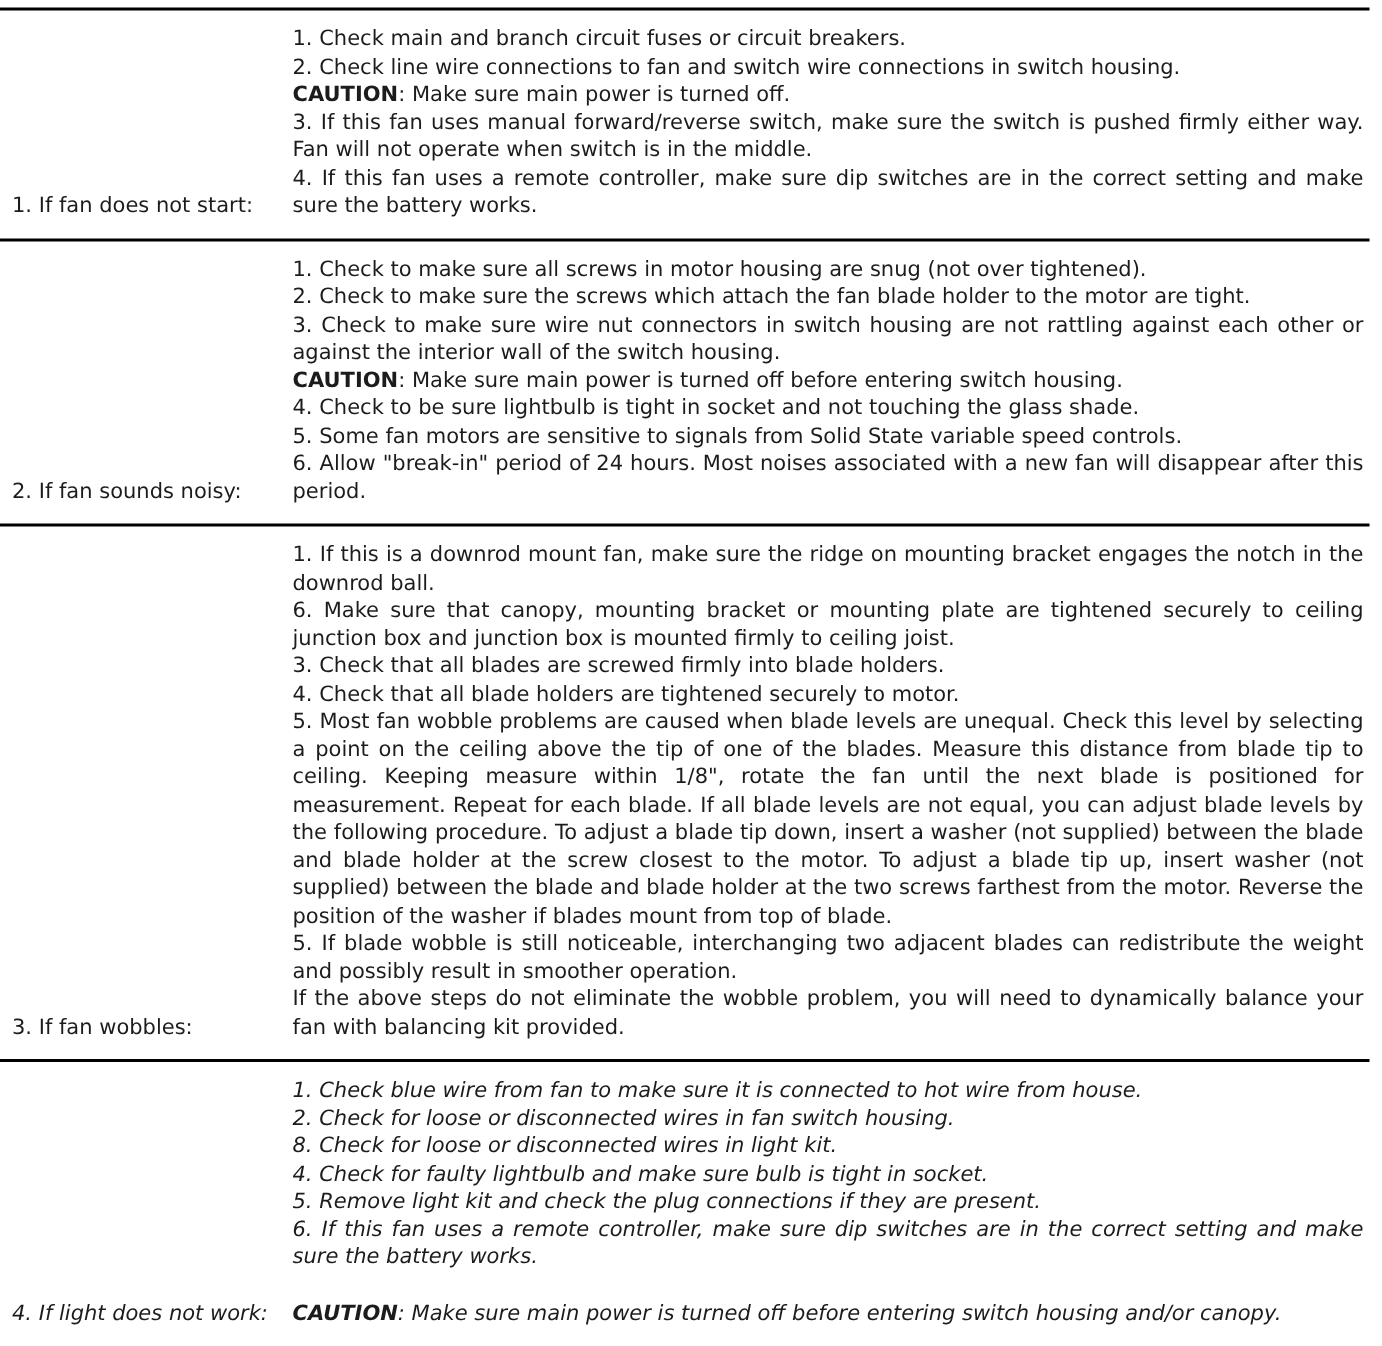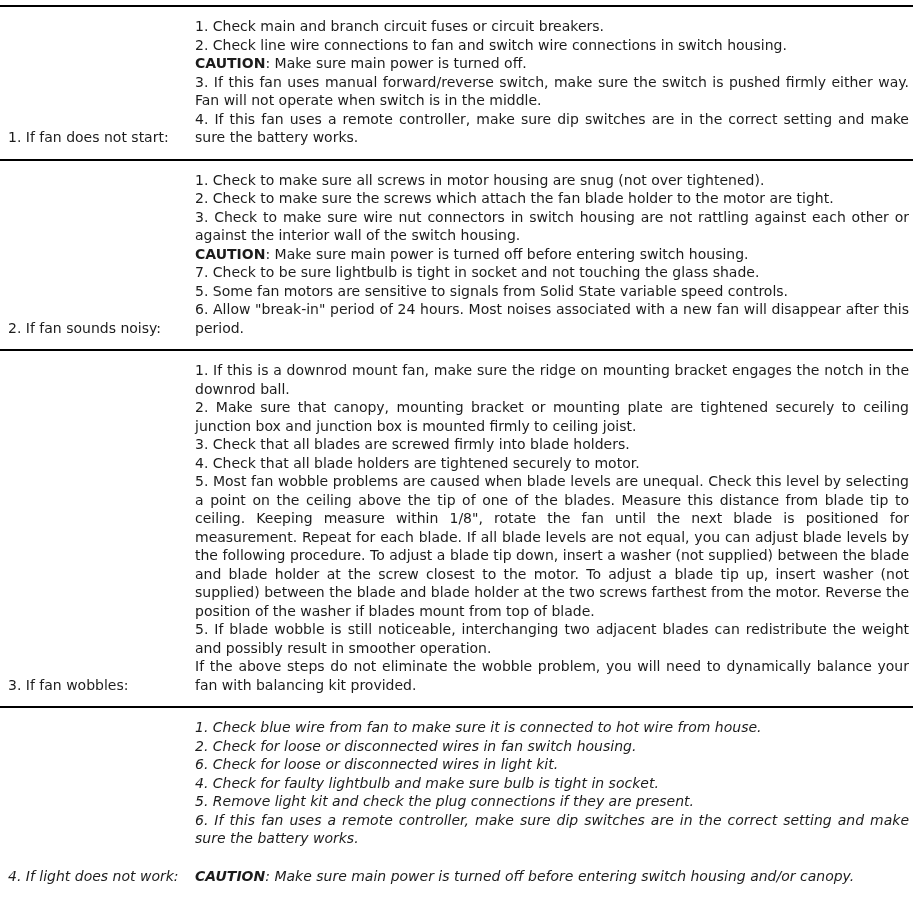--- a/index.html
+++ b/index.html
@@ -66,42 +66,42 @@
         <p class="step">4. If this fan uses a remote controller, make sure dip switches are in the correct setting and make sure the battery works.</p>
       </div>
     </div>
     <div class="row">
       <div class="label-cell">2. If fan sounds noisy:</div>
       <div class="content-cell">
         <p class="step">1. Check to make sure all screws in motor housing are snug (not over tightened).</p>
         <p class="step">2. Check to make sure the screws which attach the fan blade holder to the motor are tight.</p>
         <p class="step">3. Check to make sure wire nut connectors in switch housing are not rattling against each other or against the interior wall of the switch housing.</p>
         <p class="step"><b>CAUTION</b><span>: Make sure main power is turned off before entering switch housing.</span></p>
-        <p class="step">7. Check to be sure lightbulb is tight in socket and not touching the glass shade.</p>
+        <p class="step">4. Check to be sure lightbulb is tight in socket and not touching the glass shade.</p>
         <p class="step">5. Some fan motors are sensitive to signals from Solid State variable speed controls.</p>
         <p class="step">6. Allow "break-in" period of 24 hours.  Most noises associated with a new fan will disappear after this period.</p>
       </div>
     </div>
     <div class="row">
       <div class="label-cell">3. If fan wobbles:</div>
       <div class="content-cell">
         <p class="step">1. If this is a downrod mount fan, make sure the ridge on mounting bracket engages the notch in the downrod ball.</p>
-        <p class="step">2. Make sure that canopy, mounting bracket or mounting plate are tightened securely to ceiling junction box and junction box is mounted firmly to ceiling joist.</p>
+        <p class="step">6. Make sure that canopy, mounting bracket or mounting plate are tightened securely to ceiling junction box and junction box is mounted firmly to ceiling joist.</p>
         <p class="step">3. Check that all blades are screwed firmly into blade holders.</p>
         <p class="step">4. Check that all blade holders are tightened securely to motor.</p>
         <p class="step">5. Most fan wobble problems are caused when blade levels are unequal. Check this level by selecting a point on the ceiling above the tip of one of the blades. Measure this distance from blade tip to ceiling. Keeping measure within 1/8", rotate the fan until the next blade is positioned for measurement. Repeat for each blade. If all blade levels are not equal, you can adjust blade levels by the following procedure. To adjust a blade tip down, insert a washer (not supplied) between the blade and blade holder at the screw closest to the motor. To adjust a blade tip up, insert washer (not supplied) between the blade and blade holder at the two screws farthest from the motor. Reverse the position of the washer if blades mount from top of blade.</p>
         <p class="step">5. If blade wobble is still noticeable, interchanging two adjacent blades can redistribute the weight and possibly result in smoother operation.</p>
         <p class="step">If the above steps do not eliminate the wobble problem, you will need to dynamically balance your fan with balancing kit provided.</p>
       </div>
     </div>
     <div class="row">
       <div class="label-cell">4. If light does not work:</div>
       <div class="content-cell">
         <p class="step">1. Check blue wire from fan to make sure it is connected to hot wire from house.</p>
         <p class="step">2. Check for loose or disconnected wires in fan switch housing.</p>
-        <p class="step">6. Check for loose or disconnected wires in light kit.</p>
+        <p class="step">8. Check for loose or disconnected wires in light kit.</p>
         <p class="step">4. Check for faulty lightbulb and make sure bulb is tight in socket.</p>
         <p class="step">5. Remove light kit and check the plug connections if they are present.</p>
         <p class="step">6. If this fan uses a remote controller, make sure dip switches are in the correct setting and make sure the battery works.</p>
         <p class="step gap"><b>CAUTION</b><span>: Make sure main power is turned off before entering switch housing and/or canopy.</span></p>
       </div>
     </div>
   </div>
 
 </body></html>

